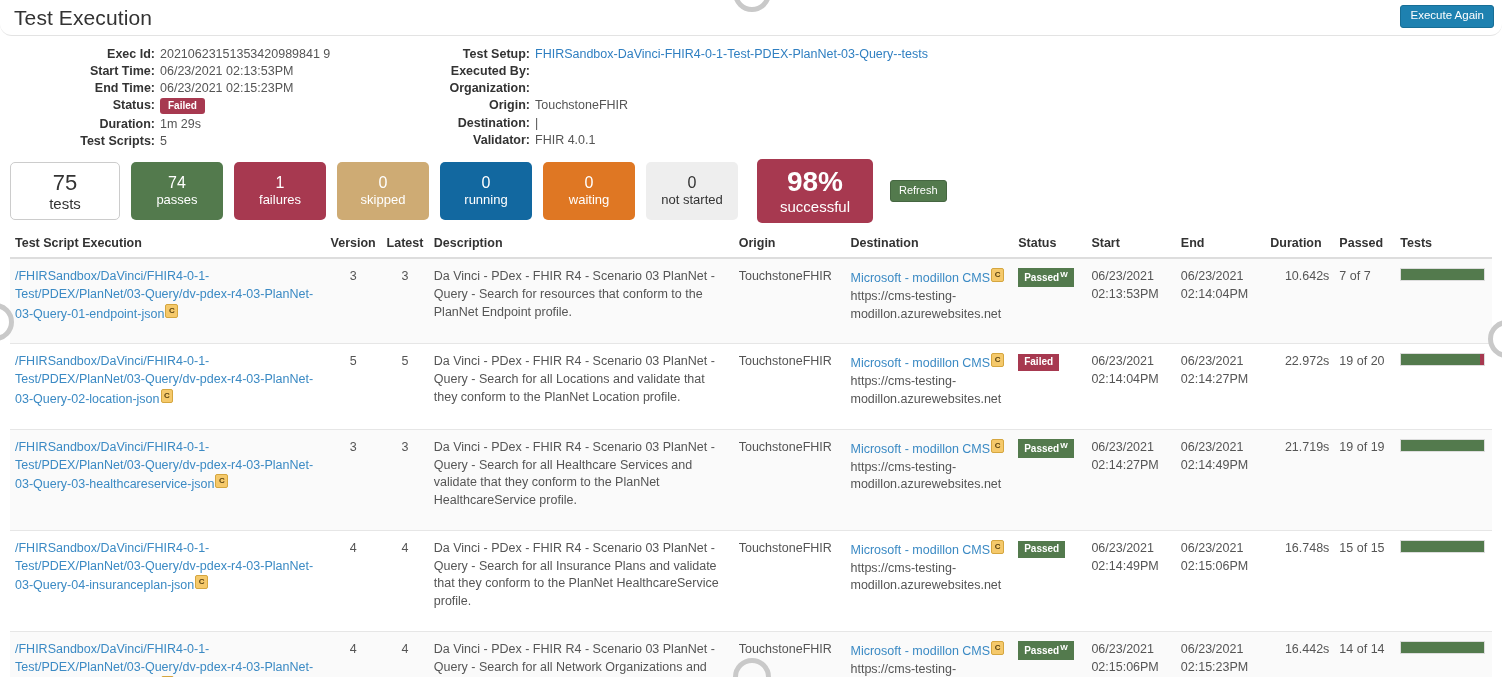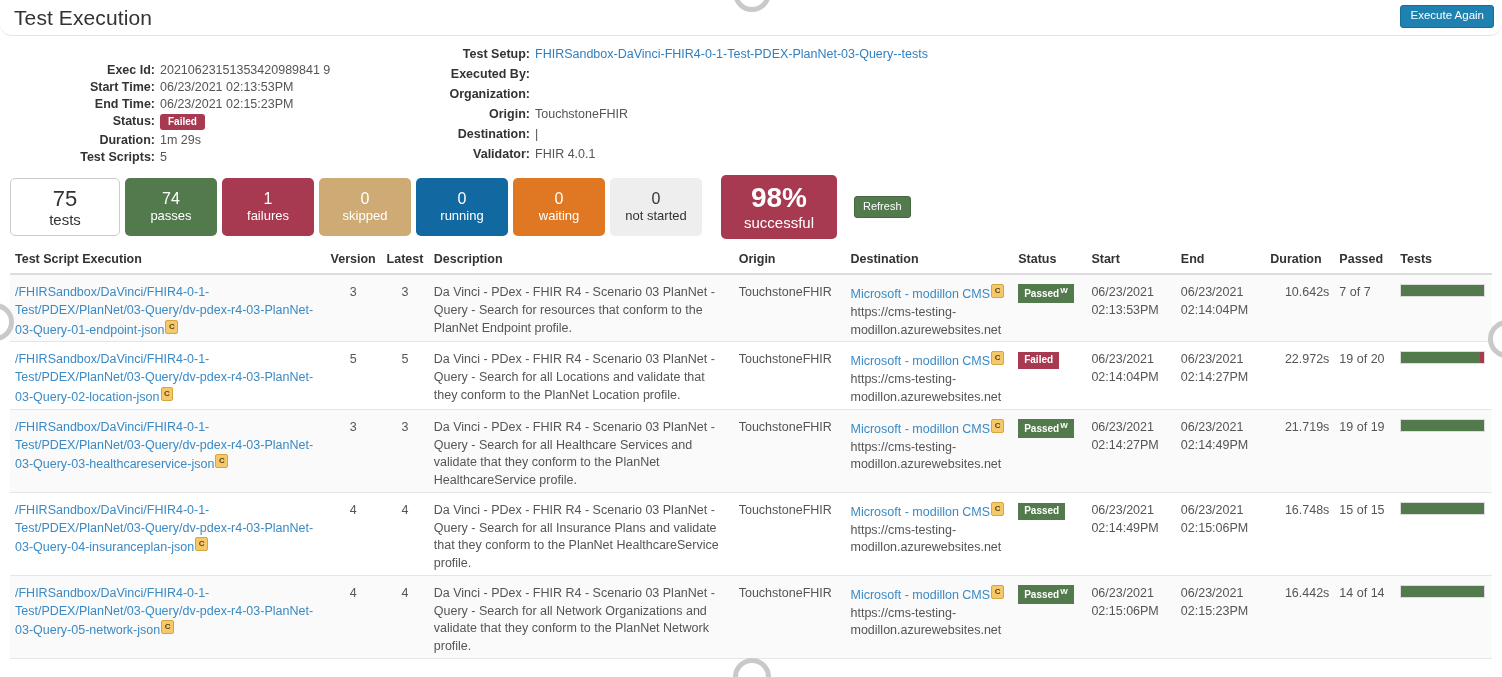--- a/index.html
+++ b/index.html
@@ -56,21 +56,21 @@
   .circ.right-c { width: 38px; height: 38px; left: 1488px; top: 320px; }
   .circ.bottom-c { width: 38px; height: 38px; left: 733px; top: 658px; }
 
   
   .details {
     display: flex;
     padding: 9px 0 6px 0;
     font-size: 12.5px;
   }
   .det-col { display: table; }
-  .det-col.left { width: 395px; margin-top: 16px; }
+  .det-col.left { width: 395px; }
   .det-col.right { width: 700px; }
   .det-row { display: table-row; }
   .det-lbl {
     display: table-cell;
     text-align: right;
     font-weight: bold;
     color: #333333;
     padding: 1.5px 5px 1.5px 0;
     white-space: nowrap;
     vertical-align: top;
@@ -159,21 +159,21 @@
     text-align: left;
     font-weight: bold;
     color: #333333;
     font-size: 12.5px;
     padding: 4px 5px 7px 5px;
     border-bottom: 2px solid #dddddd;
     white-space: nowrap;
     vertical-align: bottom;
   }
   table.exec tbody td {
-    padding: 9px 5px 2px 5px;
+    padding: 9px 5px 20px 5px;
     border-bottom: 1px solid #e6e6e6;
     vertical-align: top;
     color: #555555;
     line-height: 1.42;
   }
   table.exec tbody tr:nth-child(odd) td { background: #fafafa; }
   table.exec tbody tr:nth-child(even) td { background: #ffffff; }
 
   .c-script { width: 310px; }
   .c-ver { width: 46px; text-align: center; }
@@ -300,21 +300,21 @@
           <div class="det-val">|</div>
         </div>
         <div class="det-row">
           <div class="det-lbl">Validator:</div>
           <div class="det-val">FHIR 4.0.1</div>
         </div>
       </div>
   </div>
 
   <div class="stats">
-    <div id="stat-boxes" style="display:flex;gap:5px;align-items:center;">
+    <div id="stat-boxes" style="display:flex;gap:11px;align-items:center;">
         <div class="stat tests">
           <div class="num">75</div>
           <div class="lbl">tests</div>
         </div>
         <div class="stat passes">
           <div class="num">74</div>
           <div class="lbl">passes</div>
         </div>
         <div class="stat failures">
           <div class="num">1</div>

